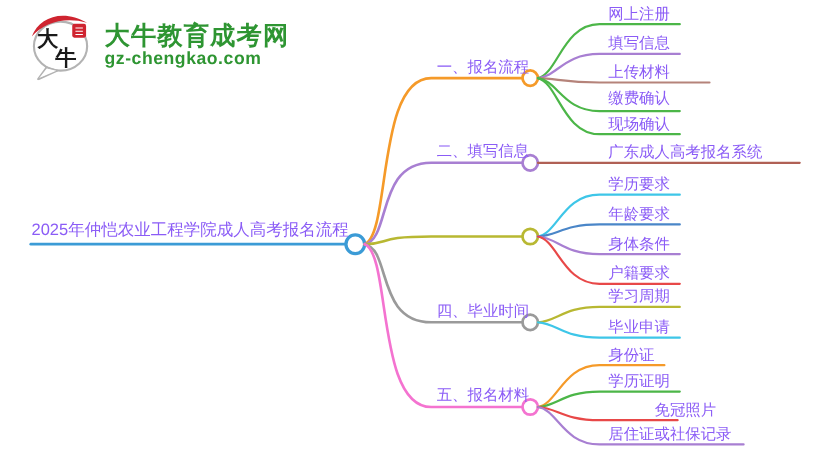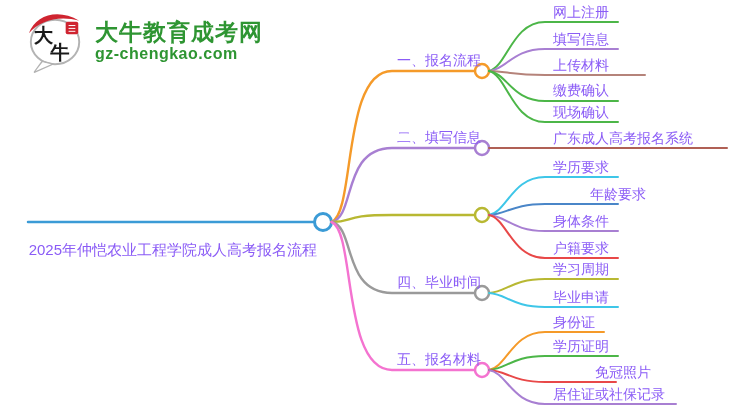--- a/index.html
+++ b/index.html
@@ -5,21 +5,21 @@
   html,body{margin:0;padding:0;background:#ffffff;}
   .stage{
     position:relative;width:750px;height:410px;overflow:hidden;background:#fff;
     font-family:"Liberation Sans","DejaVu Sans",sans-serif;
   }
   .stage svg.map{position:absolute;left:0;top:0;}
   .label{
     position:absolute;color:#8b5cf6;white-space:nowrap;line-height:20px;height:20px;
     cursor:default;
   }
-  .label.root{font-size:15px;font-weight:400;text-align:right;margin-top:40px;}
+  .label.root{font-size:15px;font-weight:400;text-align:right;}
   .label.branch{font-size:14px;}
   .label.leaf{font-size:14px;}
   .logo{position:absolute;left:26px;top:9px;display:flex;align-items:center;gap:9px;}
   .logo-title{font-size:23px;font-weight:700;letter-spacing:1px;line-height:26px;}
   .logo-domain{font-size:16px;font-weight:700;letter-spacing:.5px;line-height:18px;}
   .logo-icon{display:block;}
 </style>
 </head>
 <body>
 
@@ -82,21 +82,21 @@
 
   <div class="label leaf" style="left: 553px; top: 2px;">网上注册</div>
   <div class="label leaf" style="left: 553px; top: 29px;">填写信息</div>
   <div class="label leaf" style="left: 553px; top: 55px;">上传材料</div>
   <div class="label leaf" style="left: 553px; top: 81px; font-family: Liberation Serif, serif;">缴费确认</div>
   <div class="label leaf" style="left: 553px; top: 102px;">现场确认</div>
 
   <div class="label leaf" style="left: 553px; top: 128px;">广东成人高考报名系统</div>
 
   <div class="label leaf" style="left: 553px; top: 157px;">学历要求</div>
-  <div class="label leaf" style="left: 553px; top: 184px; margin-left: 37px;">年龄要求</div>
+  <div class="label leaf" style="left: 553px; top: 184px;">年龄要求</div>
   <div class="label leaf" style="left: 553px; top: 211px;">身体条件</div>
   <div class="label leaf" style="left: 553px; top: 238px; text-align: center;">户籍要求</div>
 
   <div class="label leaf" style="left: 553px; top: 259px;">学习周期</div>
   <div class="label leaf" style="left: 553px; top: 287px;">毕业申请</div>
 
   <div class="label leaf" style="left: 553px; top: 312px;">身份证</div>
   <div class="label leaf" style="left: 553px; top: 336px;">学历证明</div>
   <div class="label leaf" style="left: 553px; top: 362px; margin-left: 42px;">免冠照片</div>
   <div class="label leaf" style="left: 553px; top: 384px;">居住证或社保记录</div>

